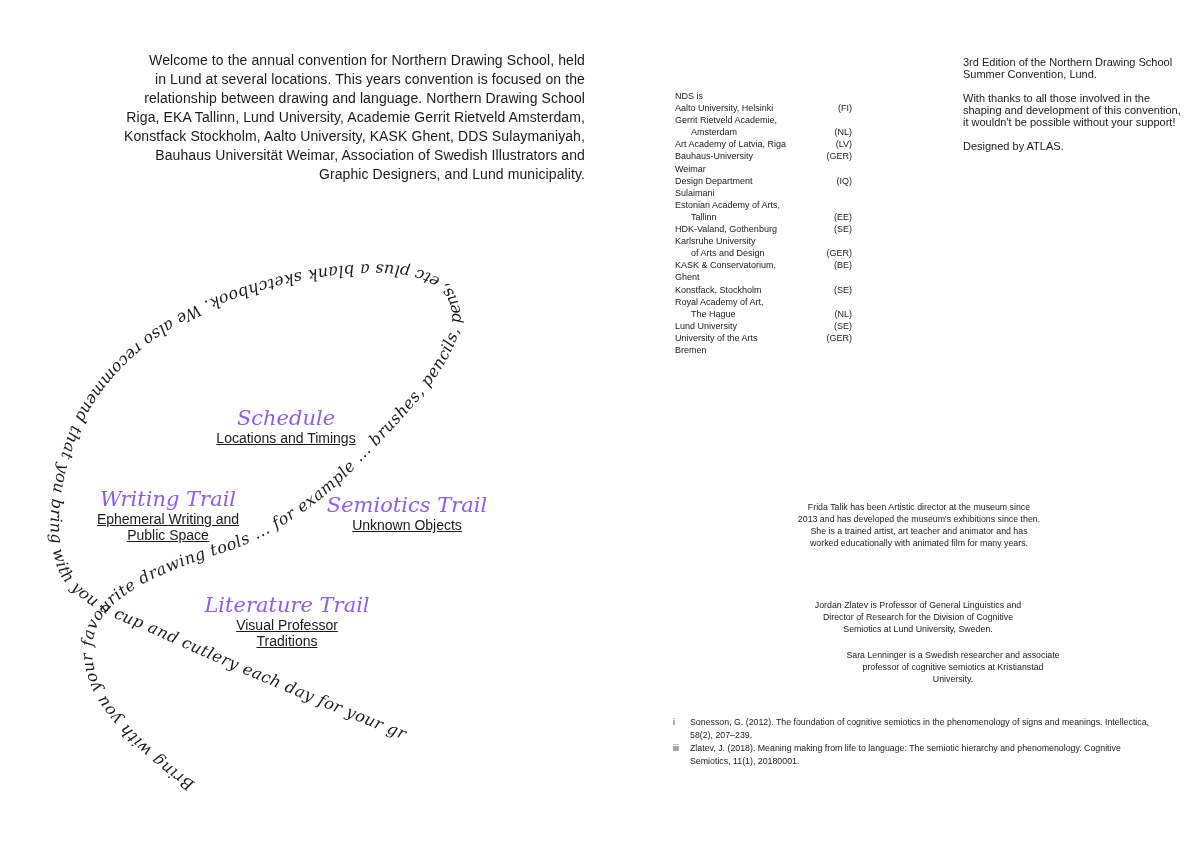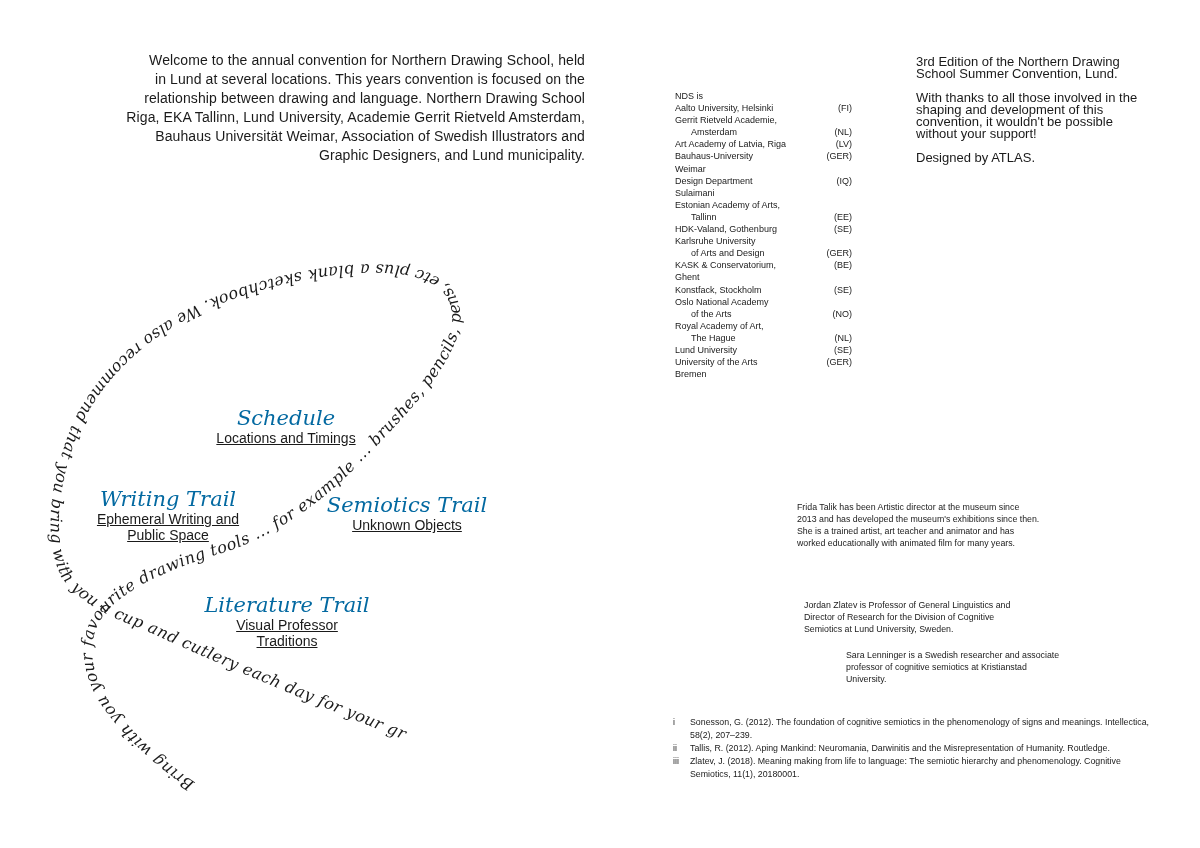--- a/index.html
+++ b/index.html
@@ -19,49 +19,50 @@
   .ribbon-text{
     font-family:"DejaVu Serif",serif;font-style:italic;
     font-size:16px;letter-spacing:0.5px;fill:#1b1b1b;
   }
   .trail{
     position:absolute;text-align:center;transform:translateX(-50%);
     white-space:nowrap;
   }
   .trail .t{
     font-family:"DejaVu Serif",serif;font-style:italic;
-    font-size:21px;line-height:23px;color:#0369a1;
+    font-size:21px;line-height:23px;color:#8b5cf6;
   }
   .trail .s{font-size:14px;line-height:16px;text-decoration:underline;}
 
   
   .small{font-size:9px;line-height:12.1px;}
   #nds{left:675px;top:56px;width:177px;margin-top:34px;}
   #nds .row{display:flex;justify-content:space-between;gap:37px;}
   #nds .ind{padding-left:16px;}
   #nds .code{text-align:right;flex:none;padding-left:6px;}
-  #credits{left:916px;top:56px;width:224px;font-size:13px;line-height:12px;}
+  #credits{left:963px;top:56px;width:224px;font-size:11px;line-height:12px;}
   #credits p{margin:0 0 12px 0;}
-  .bio{position:absolute;font-size:8.8px;line-height:12px;}
+  .bio{position:absolute;text-align:center;font-size:8.8px;line-height:12px;}
   #bio-0{left:797px;top:501px;width:244px;}
   #bio-1{left:804px;top:599px;width:228px;}
   #bio-2{left:811px;top:649px;width:214px;margin-left:35px;}
   #refs{left:673px;top:716px;width:480px;font-size:8.8px;line-height:13px;}
   .ref{display:flex;}
   .ref .num{width:17px;flex:none;}
   .ref .txt{flex:1;}
 </style>
 </head>
 <body>
 
 <div class="abs" id="intro">
   <div>Welcome to the annual convention for Northern Drawing School, held</div>
   <div>in Lund at several locations. This years convention is focused on the</div>
   <div>relationship between drawing and language. Northern Drawing School</div>
   <div>Riga, EKA Tallinn, Lund University, Academie Gerrit Rietveld Amsterdam,</div>
+  <div>Konstfack Stockholm, Aalto University, KASK Ghent, DDS Sulaymaniyah,</div>
   <div>Bauhaus Universität Weimar, Association of Swedish Illustrators and</div>
   <div>Graphic Designers, and Lund municipality.</div>
 </div>
 
 <svg id="calligram-svg" width="620" height="848" viewBox="0 0 620 848">
   <path id="ribbon-path" d="M 195 782
            C 160 760 120 722 102 690
            C 88 660 88 632 108 610
            C 130 586 172 568 225 552
            C 268 538 308 512 345 478
@@ -154,27 +155,20 @@
   <div class="row">
     <span>KASK &amp; Conservatorium, Ghent</span>
     <span class="code">(BE)</span>
   </div>
 
   <div class="row">
     <span>Konstfack, Stockholm</span>
     <span class="code">(SE)</span>
   </div>
 
-  <div>
-    <div>Oslo National Academy</div>
-    <div class="row">
-        <span class="ind">of the Arts</span>
-      <span class="code">(NO)</span>
-      </div>
-  </div>
 
   <div>
     <div>Royal Academy of Art,</div>
     <div class="row">
         <span class="ind">The Hague</span>
       <span class="code">(NL)</span>
       </div>
   </div>
 
   <div class="row">
@@ -197,20 +191,16 @@
 <div class="bio" id="bio-0">Frida Talik has been Artistic director at the museum since 2013 and has developed the museum's exhibitions since then. She is a trained artist, art teacher and animator and has worked educationally with animated film for many years.</div>
 <div class="bio" id="bio-1">Jordan Zlatev is Professor of General Linguistics and Director of Research for the Division of Cognitive Semiotics at Lund University, Sweden.</div>
 <div class="bio" id="bio-2">Sara Lenninger is a Swedish researcher and associate professor of cognitive semiotics at Kristianstad University.</div>
 
 <div class="abs" id="refs">
   <div class="ref">
     <span class="num">i</span>
     <span class="txt">Sonesson, G. (2012). The foundation of cognitive semiotics in the phenomenology of signs and meanings. Intellectica, 58(2), 207–239.</span>
   </div>
   <div class="ref">
-    <span class="num">ii</span>
-    <span class="txt">Tallis, R. (2012). Aping Mankind: Neuromania, Darwinitis and the Misrepresentation of Humanity. Routledge.</span>
-  </div>
-  <div class="ref">
     <span class="num">iii</span>
     <span class="txt">Zlatev, J. (2018). Meaning making from life to language: The semiotic hierarchy and phenomenology. Cognitive Semiotics, 11(1), 20180001.</span>
   </div>
 </div>
 
 </body></html>

